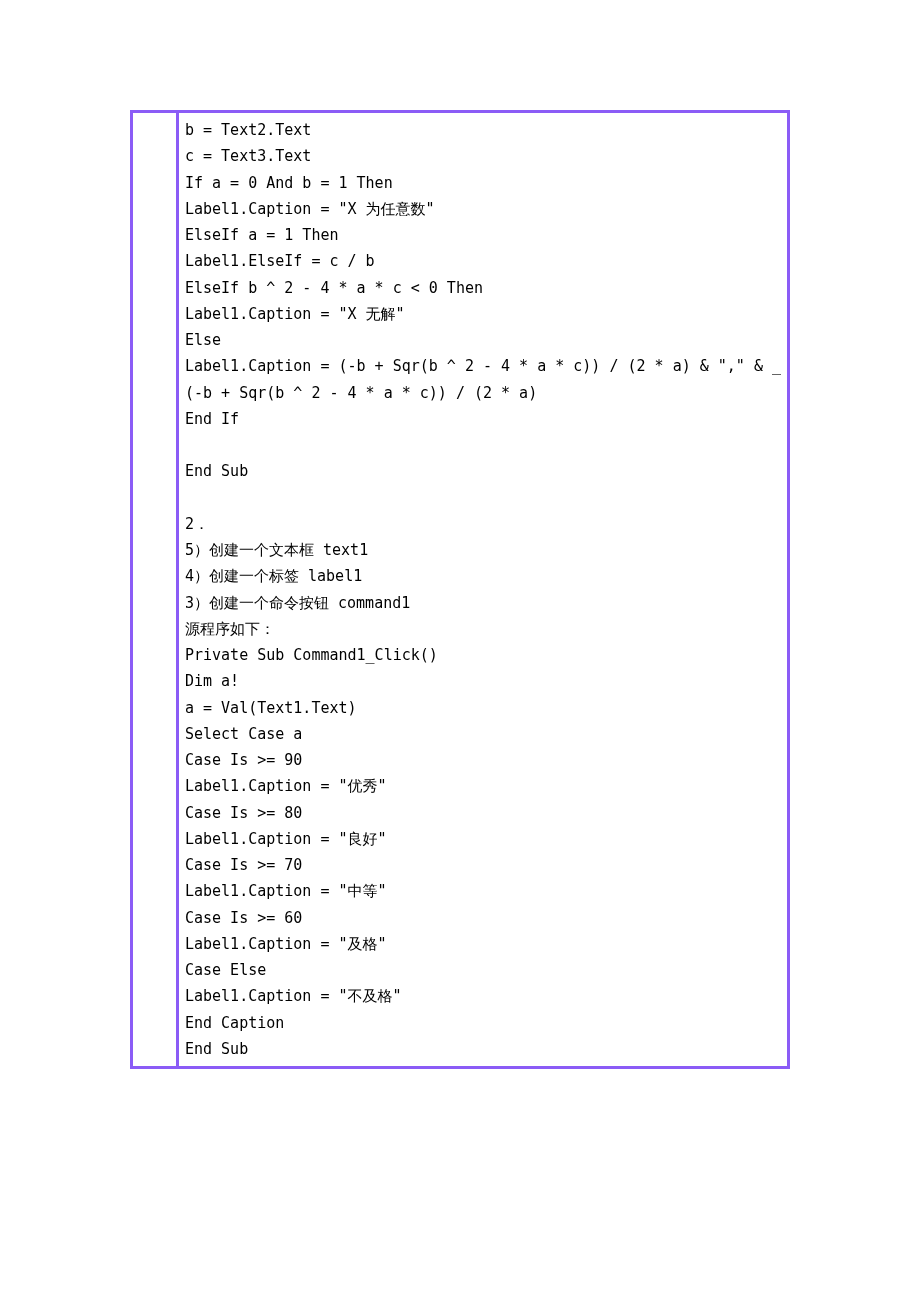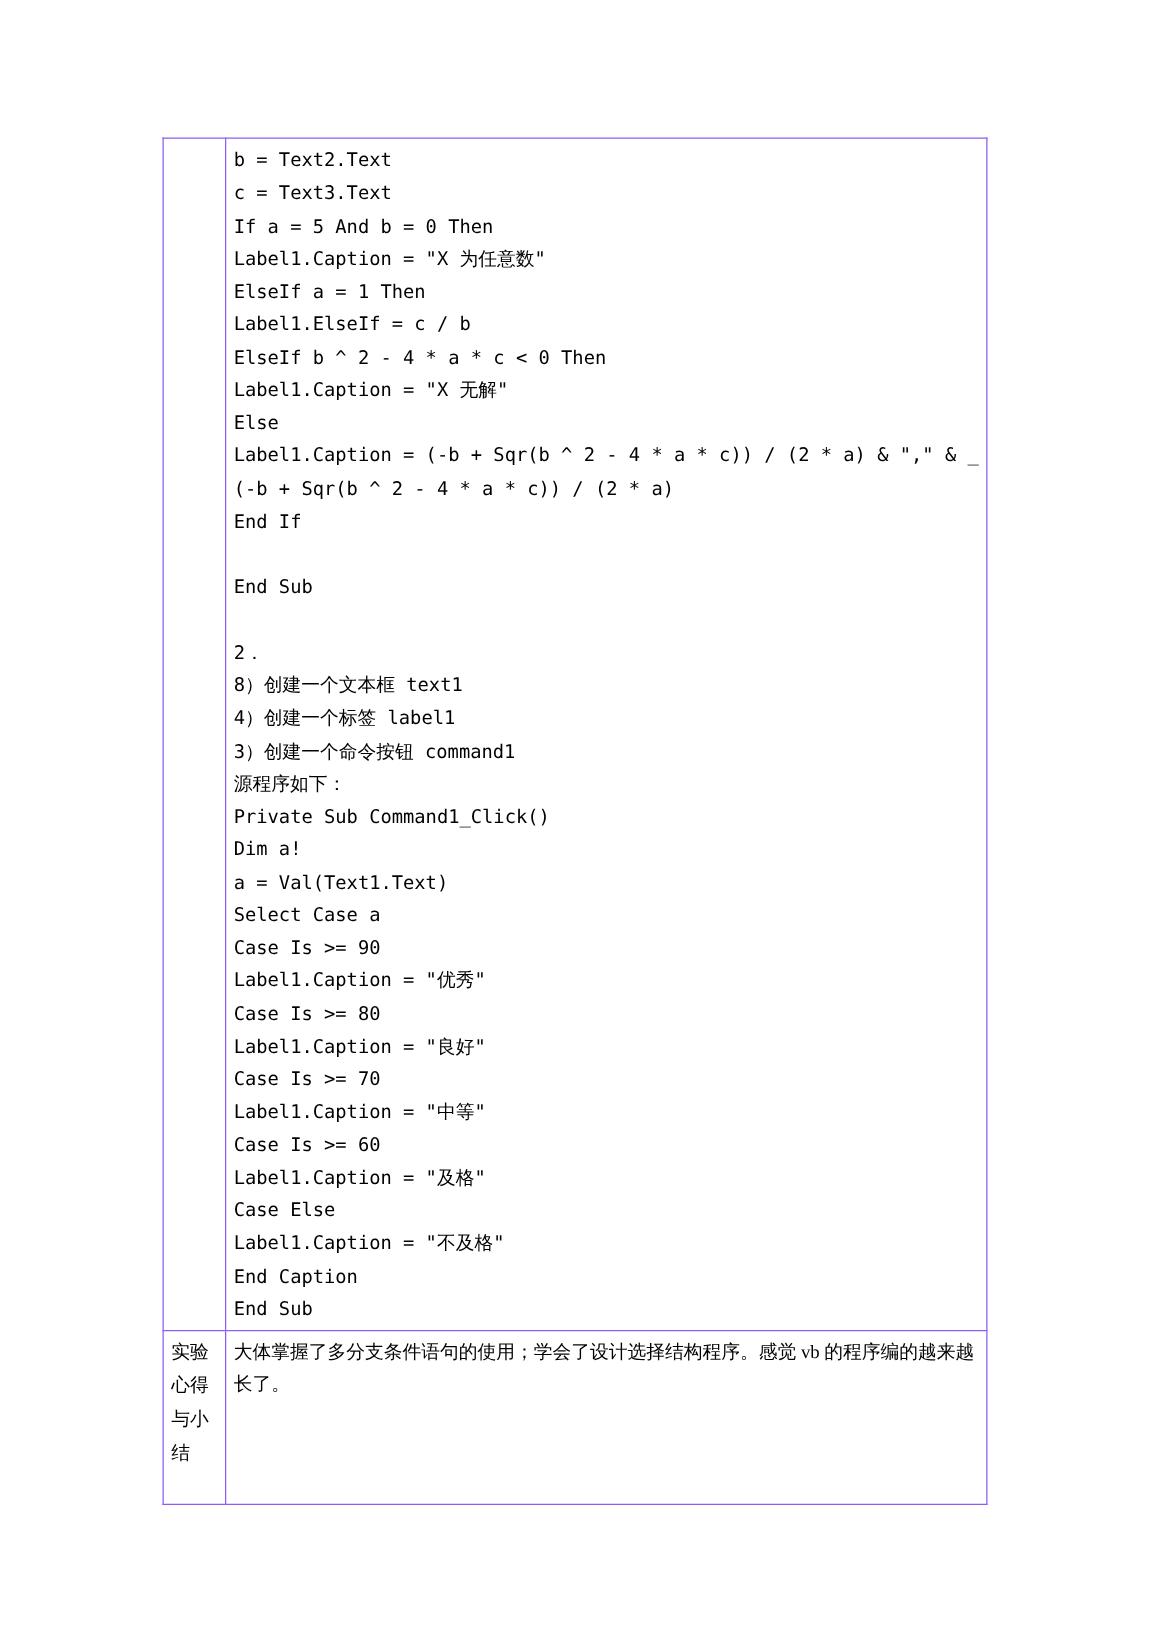--- a/index.html
+++ b/index.html
@@ -12,21 +12,21 @@
     width: 920px;
   }
   .page {
     padding: 110px 130px 80px 130px;
   }
   table.doc-table {
     border-collapse: collapse;
     width: 100%;
   }
   table.doc-table td {
-    border: 1px solid #8b5cf6;
+    border: 3px solid #8b5cf6;
     padding: 4px 6px;
     vertical-align: top;
   }
   td.label-cell {
     width: 70px;
     text-align: left;
     vertical-align: middle;
     line-height: 1.8;
   }
   td.content-cell {
@@ -50,35 +50,35 @@
   <table class="doc-table">
     <tbody>
         <tr>
       <td class="label-cell">
         <span></span>
       </td>
       <td class="content-cell">
         <div id="code-block">
               <div class="code-line">b = Text2.Text</div>
               <div class="code-line">c = Text3.Text</div>
-              <div class="code-line">If a = 5 And b = 0 Then</div>
+              <div class="code-line">If a = 0 And b = 1 Then</div>
               <div class="code-line">Label1.Caption = "X 为任意数"</div>
               <div class="code-line">ElseIf a = 1 Then</div>
               <div class="code-line">Label1.ElseIf = c / b</div>
               <div class="code-line">ElseIf b ^ 2 - 4 * a * c &lt; 0 Then</div>
               <div class="code-line">Label1.Caption = "X 无解"</div>
               <div class="code-line">Else</div>
               <div class="code-line">Label1.Caption = (-b + Sqr(b ^ 2 - 4 * a * c)) / (2 * a) &amp; "," &amp; _</div>
               <div class="code-line">(-b + Sqr(b ^ 2 - 4 * a * c)) / (2 * a)</div>
               <div class="code-line">End If</div>
               <div class="blank-line"></div>
               <div class="code-line">End Sub</div>
               <div class="blank-line"></div>
               <div class="code-line">2．</div>
-              <div class="code-line">8）创建一个文本框 text1</div>
+              <div class="code-line">5）创建一个文本框 text1</div>
               <div class="code-line">4）创建一个标签 label1</div>
               <div class="code-line">3）创建一个命令按钮 command1</div>
               <div class="code-line">源程序如下：</div>
               <div class="code-line">Private Sub Command1_Click()</div>
               <div class="code-line">Dim a!</div>
               <div class="code-line">a = Val(Text1.Text)</div>
               <div class="code-line">Select Case a</div>
               <div class="code-line">Case Is &gt;= 90</div>
               <div class="code-line">Label1.Caption = "优秀"</div>
               <div class="code-line">Case Is &gt;= 80</div>
@@ -87,23 +87,15 @@
               <div class="code-line">Label1.Caption = "中等"</div>
               <div class="code-line">Case Is &gt;= 60</div>
               <div class="code-line">Label1.Caption = "及格"</div>
               <div class="code-line">Case Else</div>
               <div class="code-line">Label1.Caption = "不及格"</div>
               <div class="code-line">End Caption</div>
               <div class="code-line">End Sub</div>
             </div>
       </td>
     </tr>
-    <tr>
-      <td class="label-cell">
-        <span>实验心得与小结</span>
-      </td>
-      <td class="content-cell summary-cell">
-        <span>大体掌握了多分支条件语句的使用；学会了设计选择结构程序。感觉 vb 的程序编的越来越长了。</span>
-      </td>
-    </tr>
   </tbody>
     </table>
 </div>
 
 </body></html>

